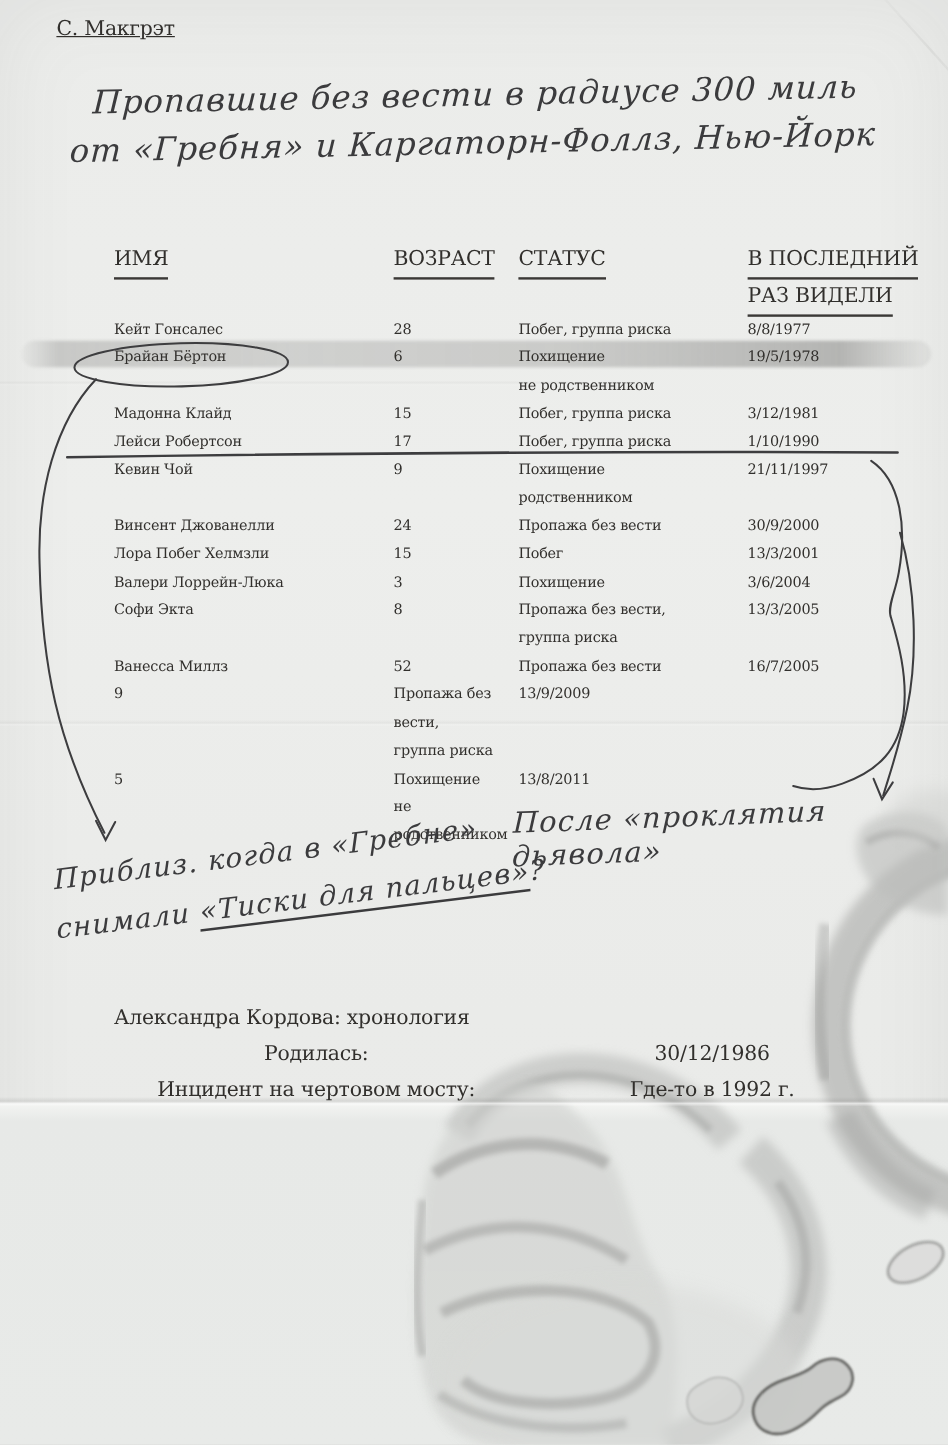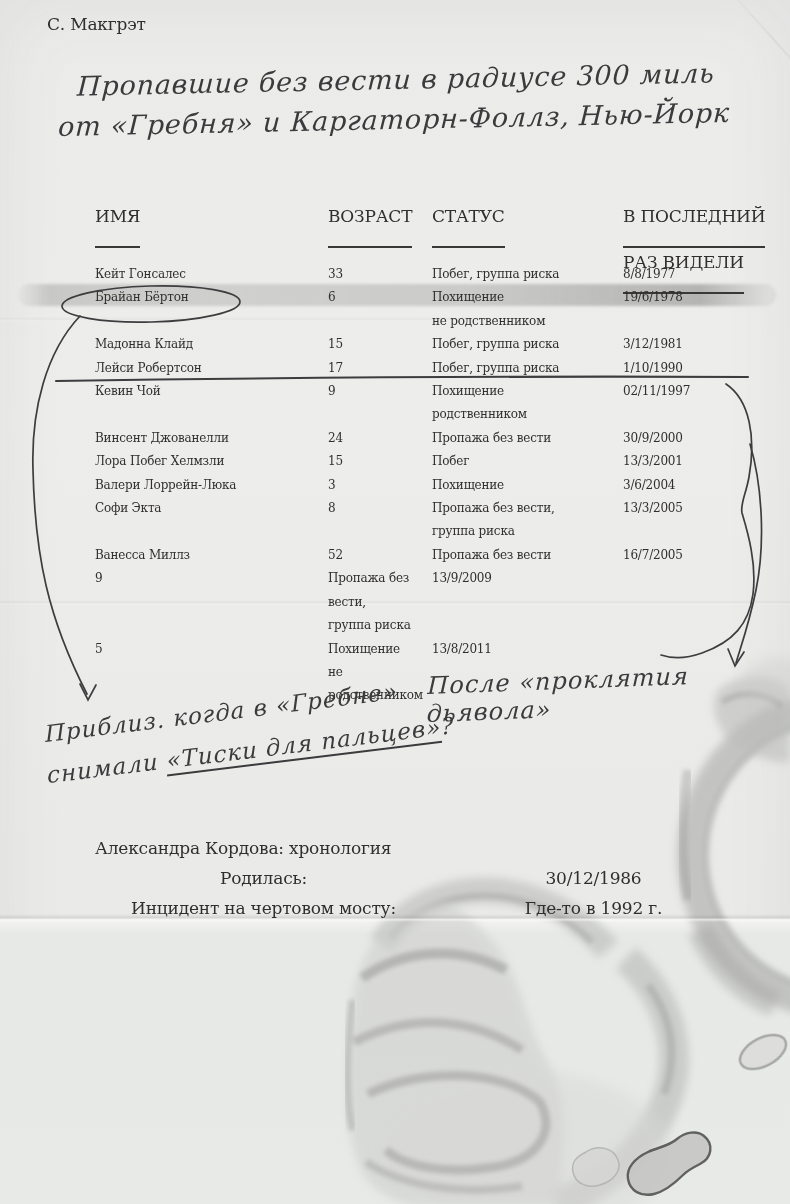--- a/index.html
+++ b/index.html
@@ -22,23 +22,23 @@
   .crease-corner{position:absolute;left:690px;top:40px;width:170px;height:2px;z-index:2;
     transform:rotate(48deg);background:linear-gradient(90deg,rgba(120,120,118,0) 0%,rgba(120,120,118,0.10) 50%,rgba(120,120,118,0) 100%);}
   .stains{position:absolute;left:0;top:0;z-index:1;}
   .smudge{position:absolute;left:18px;top:284px;width:758px;height:22px;z-index:2;border-radius:11px;
     filter:blur(1.4px);
     background:linear-gradient(90deg,rgba(150,150,148,0.05) 0%,rgba(150,150,148,0.42) 4%,rgba(152,152,150,0.34) 30%,rgba(146,146,144,0.38) 60%,rgba(134,134,132,0.55) 90%,rgba(134,134,132,0.12) 99%);}
   .pen{position:absolute;left:0;top:0;z-index:4;pointer-events:none;}
   
   .ink{position:absolute;z-index:3;color:#312f2c;}
   .typed{font-size:17px;letter-spacing:-0.2px;}
-  .author{left:47px;top:14px;}
+  .author{left:47px;top:14px;text-decoration:underline;}
   .period{left:0;top:156px;width:100%;text-align:center;}
-  .u{border-bottom:2px solid #3a3836;padding-bottom:15px;}
+  .u{border-bottom:2px solid #3a3836;padding-bottom:0;}
   
   .hand{font-style:italic;color:#3b3b3d;z-index:3;position:absolute;}
   .hand-title{left:0;top:60px;width:100%;text-align:center;font-size:27px;line-height:40px;
     letter-spacing:0.8px;transform:rotate(-1.2deg) skewX(-4deg);}
   .after-curse{left:428px;top:672px;width:350px;font-size:24px;letter-spacing:1px;
     transform:rotate(-2.2deg) skewX(-4deg);transform-origin:left top;}
   .note{left:44px;top:714px;width:420px;font-size:23px;line-height:41px;letter-spacing:1px;
     transform:rotate(-7deg) skewX(-4deg);transform-origin:left top;}
   .note .uu{border-bottom:2px solid #3b3b3d;padding-bottom:1px;}
   
@@ -128,34 +128,34 @@
       <div class="cell"><span class="u">ВОЗРАСТ</span></div>
       <div class="cell"><span class="u">СТАТУС</span></div>
       <div class="cell">
         <div><span class="u">В ПОСЛЕДНИЙ</span></div>
         <div><span class="u">РАЗ ВИДЕЛИ</span></div>
       </div>
     </div>
     <div class="rows" id="rows">
         <div class="trow">
           <div class="cell name">Кейт Гонсалес</div>
-          <div class="cell age">33</div>
+          <div class="cell age">28</div>
           <div class="cell status">
             <div>Побег, группа риска</div>
           </div>
           <div class="cell date">8/8/1977</div>
         </div>
         <div class="trow">
           <div class="cell name">Брайан Бёртон</div>
           <div class="cell age">6</div>
           <div class="cell status">
             <div>Похищение</div>
             <div>не родственником</div>
           </div>
-          <div class="cell date">19/6/1978</div>
+          <div class="cell date">19/5/1978</div>
         </div>
         <div class="trow">
           <div class="cell name">Мадонна Клайд</div>
           <div class="cell age">15</div>
           <div class="cell status">
             <div>Побег, группа риска</div>
           </div>
           <div class="cell date">3/12/1981</div>
         </div>
         <div class="trow">
@@ -166,21 +166,21 @@
           </div>
           <div class="cell date">1/10/1990</div>
         </div>
         <div class="trow">
           <div class="cell name">Кевин Чой</div>
           <div class="cell age">9</div>
           <div class="cell status">
             <div>Похищение</div>
             <div>родственником</div>
           </div>
-          <div class="cell date">02/11/1997</div>
+          <div class="cell date">21/11/1997</div>
         </div>
         <div class="trow">
           <div class="cell name">Винсент Джованелли</div>
           <div class="cell age">24</div>
           <div class="cell status">
             <div>Пропажа без вести</div>
           </div>
           <div class="cell date">30/9/2000</div>
         </div>
         <div class="trow">

